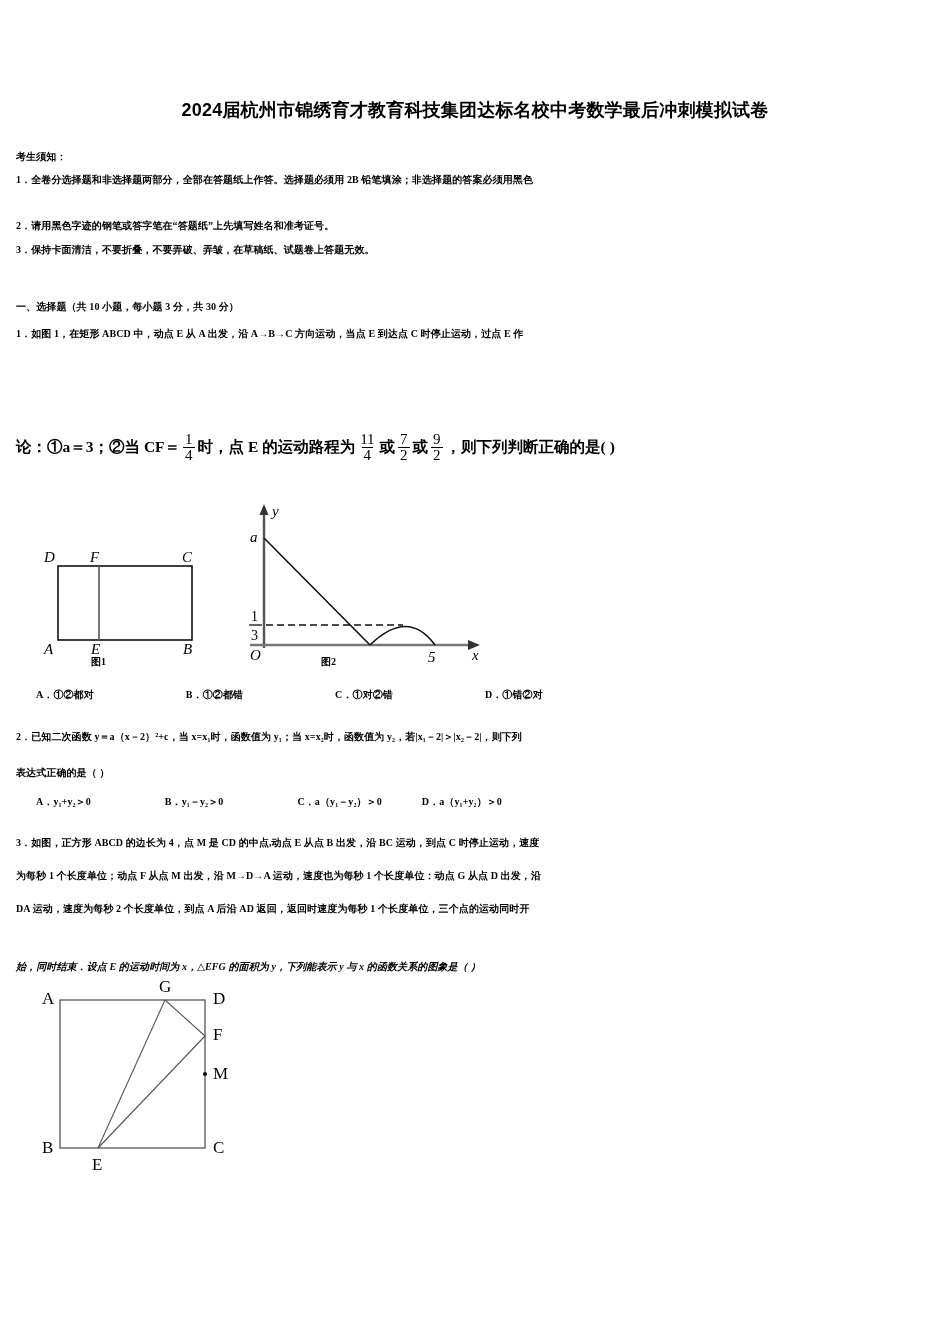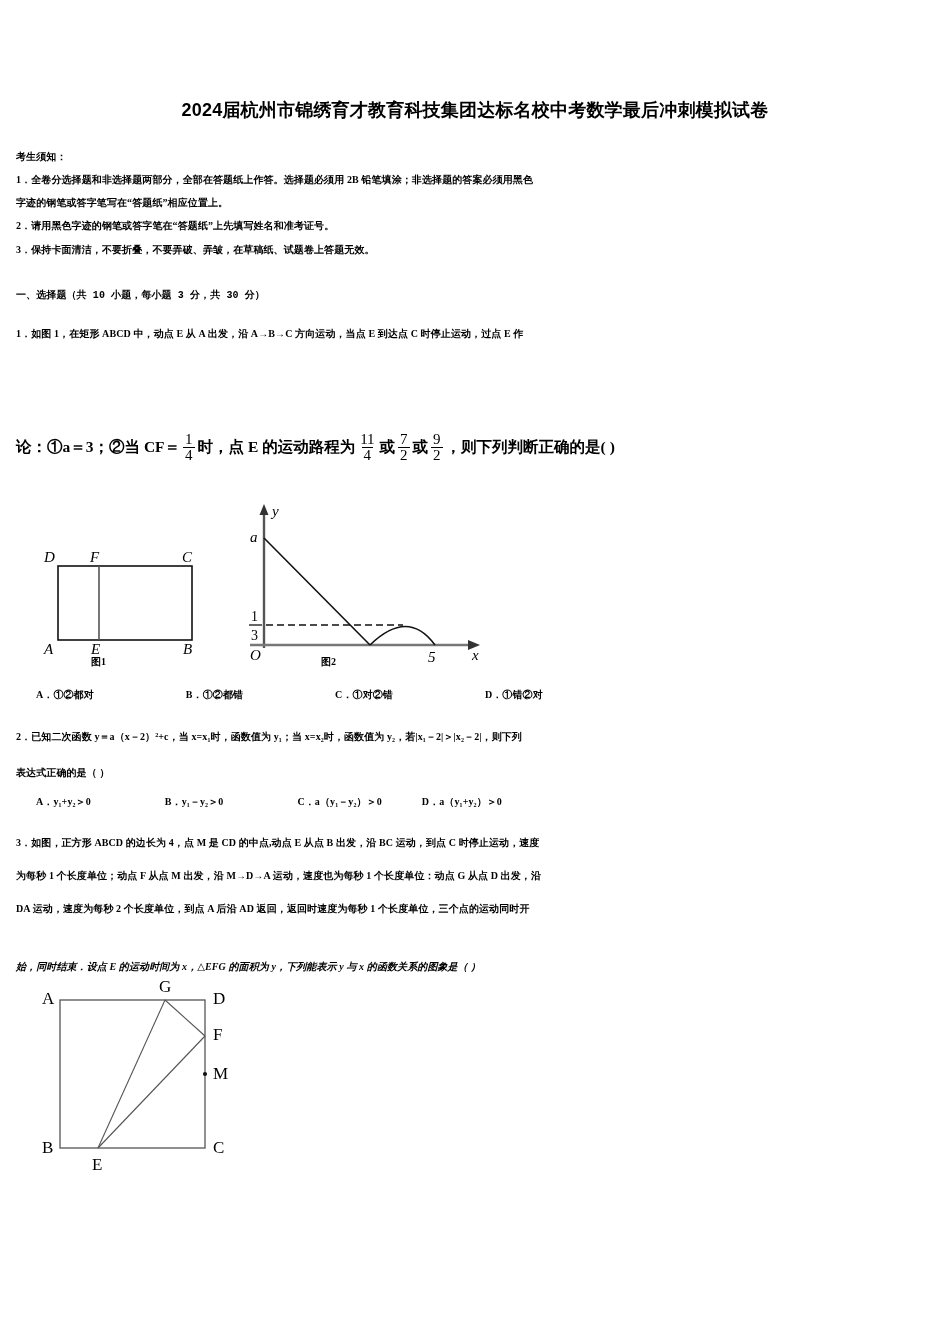--- a/index.html
+++ b/index.html
@@ -44,21 +44,21 @@
     letter-spacing: 0.1px;
     font-family: "Liberation Serif", "DejaVu Serif", serif;
   }
 
   .notice-head { left: 16px; top: 150px; }
   .notice-1a   { left: 16px; top: 173px; text-align: right; }
   .notice-1b   { left: 16px; top: 196px; }
   .notice-2    { left: 16px; top: 219px; }
   .notice-3    { left: 16px; top: 243px; }
 
-  .sec-head    { left: 16px; top: 288px; font-family: Liberation Mono, monospace; }
+  .sec-head    { left: 16px; top: 300px; }
   .q1-l1       { left: 16px; top: 327px; }
   .q1-l2       { left: 16px; top: 365px; }
 
   .q1-opts     { left: 36px; top: 688px; }
   .q2-l1       { left: 16px; top: 730px; }
   .q2-l2       { left: 16px; top: 766px; }
   .q2-opts     { left: 36px; top: 795px; }
 
   .q3-l1       { left: 16px; top: 836px; }
   .q3-l2       { left: 16px; top: 869px; }
@@ -113,21 +113,20 @@
 </style>
 </head>
 <body>
 
 <div class="page">
 
   <div class="doc-title">2024届杭州市锦绣育才教育科技集团达标名校中考数学最后冲刺模拟试卷</div>
 
   <div class="tline notice-head">考生须知：</div>
   <div class="tline notice-1a">1．全卷分选择题和非选择题两部分，全部在答题纸上作答。选择题必须用 2B 铅笔填涂；非选择题的答案必须用黑色</div>
-  <div class="tline notice-1b">字迹的钢笔或答字笔写在“答题纸”相应位置上。</div>
   <div class="tline notice-2">2．请用黑色字迹的钢笔或答字笔在“答题纸”上先填写姓名和准考证号。</div>
   <div class="tline notice-3">3．保持卡面清洁，不要折叠，不要弄破、弄皱，在草稿纸、试题卷上答题无效。</div>
 
   <div class="tline sec-head">一、选择题（共 10 小题，每小题 3 分，共 30 分）</div>
 
   <div class="tline q1-l1">1．如图 1，在矩形 ABCD 中，动点 E 从 A 出发，沿 A→B→C 方向运动，当点 E 到达点 C 时停止运动，过点 E 作</div>
 
   <div class="q1-l3">
     <span>论：①a＝3；②当 CF＝</span>
     <span class="frac">

